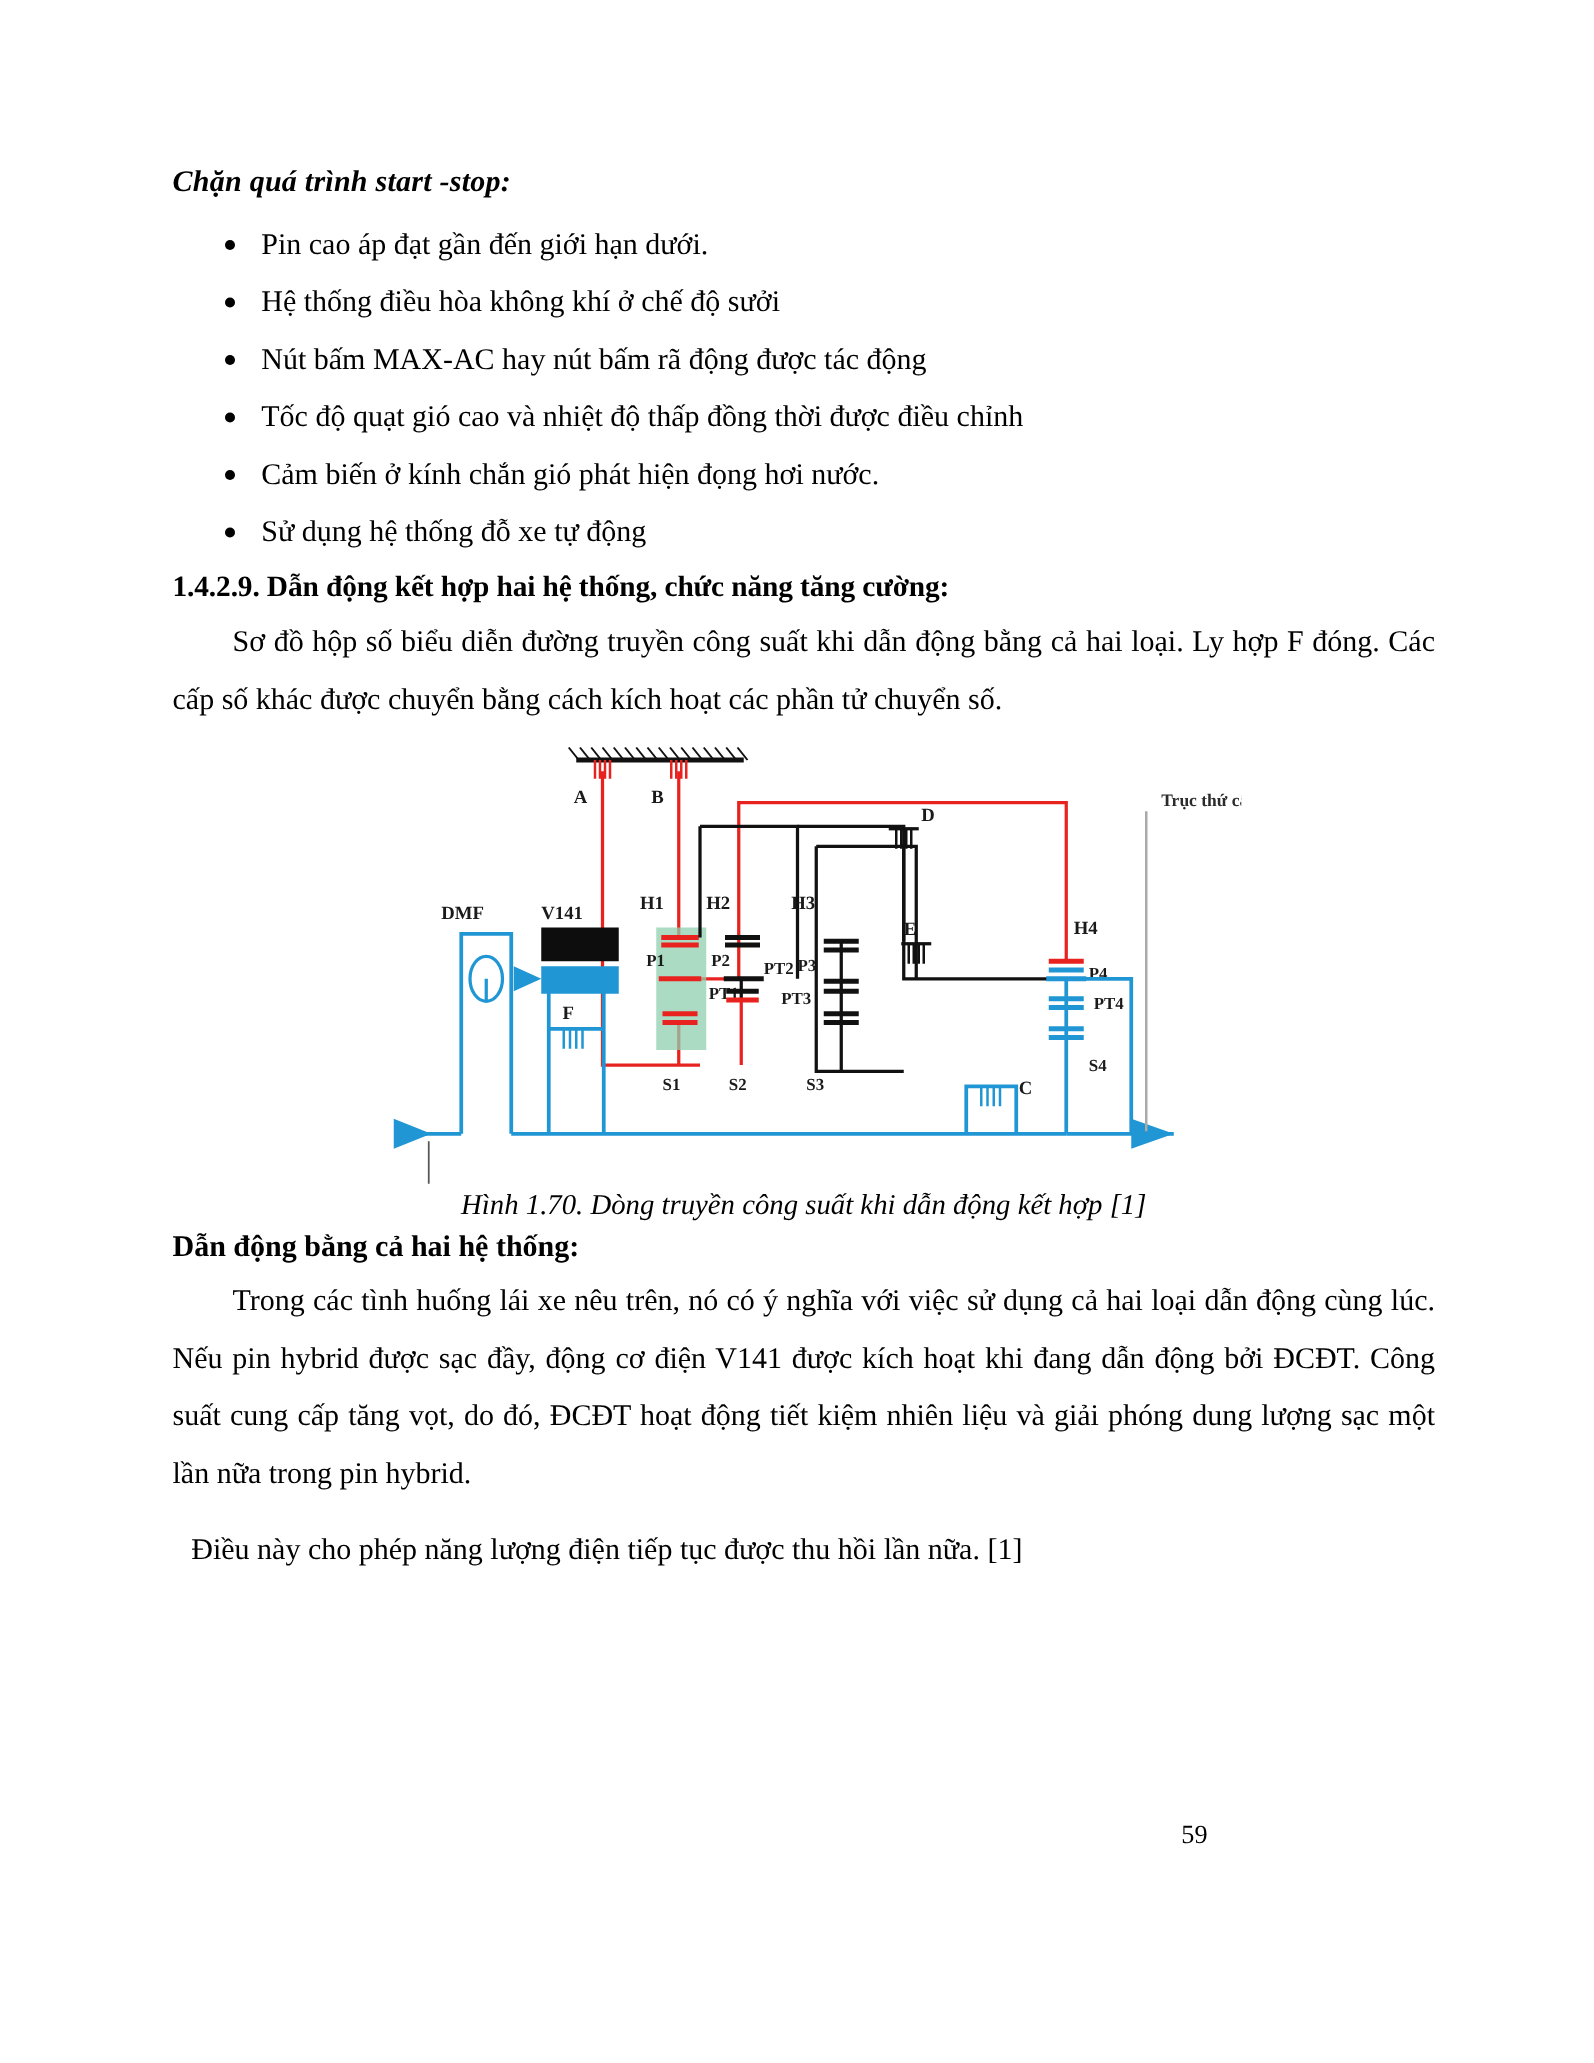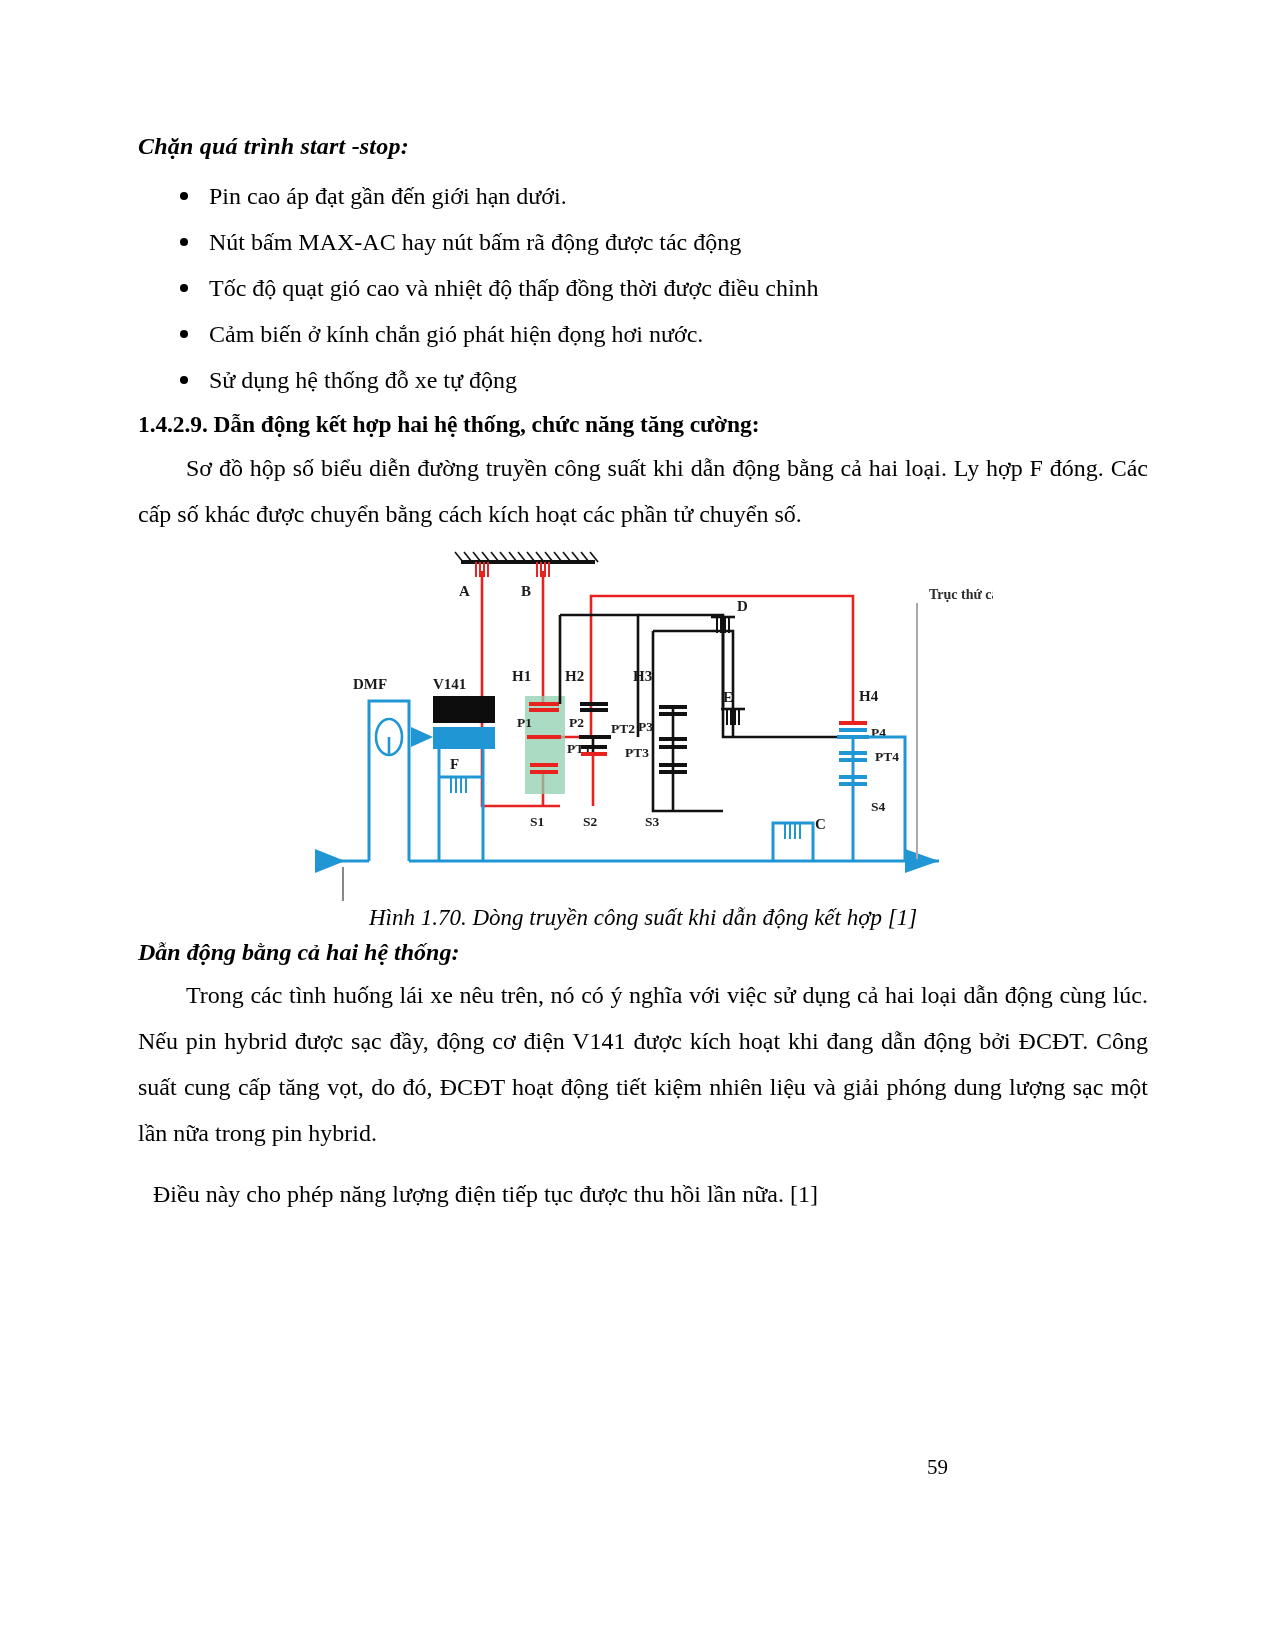--- a/index.html
+++ b/index.html
@@ -87,28 +87,27 @@
     margin: 4px 0 0 0;
     text-align: center;
   }
   .figcap {
     font-style: italic;
     font-size: 23px;
     text-align: center;
     margin: 4px 0 8px 0;
   }
   .subhead {
-    font-style: italic;
     font-weight: bold;
     font-size: 24px;
     margin: 2px 0 6px 0;
   }
   .pagenum {
     position: absolute;
-    right: 152px;
+    right: 134px;
     bottom: 170px;
     font-size: 21px;
   }
   svg { display: block; margin: 0 auto; }
   .dtext {
     font-family: "Liberation Serif", "DejaVu Serif", serif;
     font-weight: bold;
     font-size: 15px;
     fill: #1a1a1a;
   }
@@ -130,20 +129,24 @@
 
 <div class="page">
   <div class="content">
 
     <div class="h-italic-bold">Chặn quá trình start -stop:</div>
 
     <ul class="bullets">
       <li>
         <span class="dot"></span>
         <span class="cont">Pin cao áp đạt gần đến giới hạn dưới.</span>
+      </li>
+      <li>
+        <span class="dot"></span>
+        <span class="cont">Hệ thống điều hòa không khí ở chế độ sưởi</span>
       </li>
       <li>
         <span class="dot"></span>
         <span class="cont">Nút bấm MAX-AC hay nút bấm rã động được tác động</span>
       </li>
       <li>
         <span class="dot"></span>
         <span class="cont">Tốc độ quạt gió cao và nhiệt độ thấp đồng thời được điều chỉnh</span>
       </li>
       <li>

